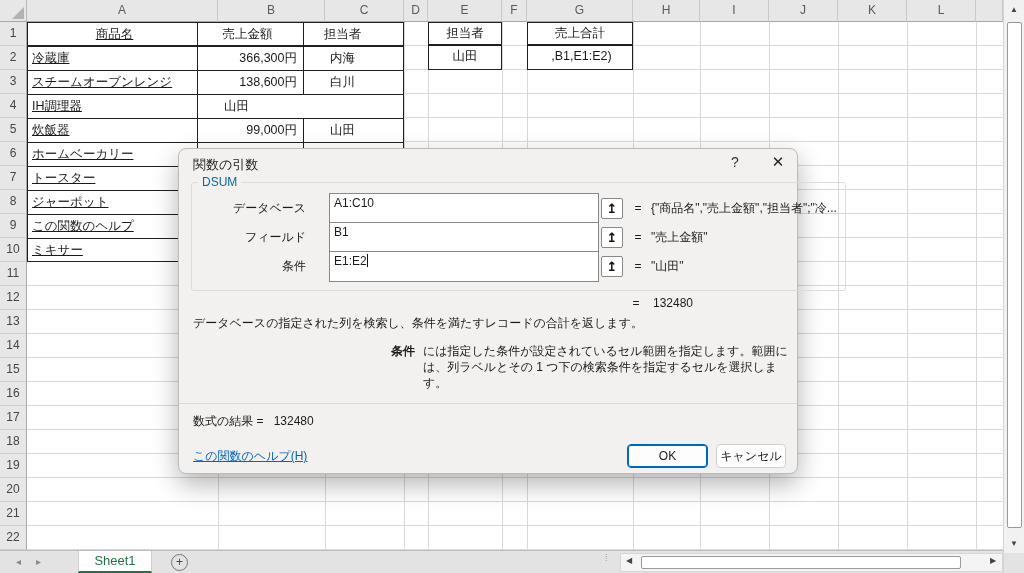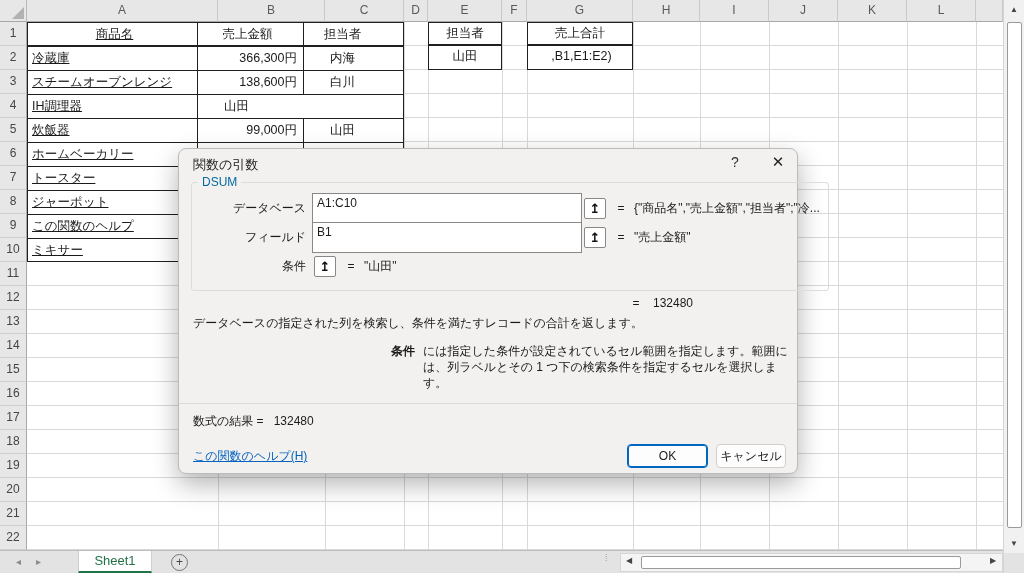--- a/index.html
+++ b/index.html
@@ -47,21 +47,21 @@
             box-shadow:0 10px 26px rgba(0,0,0,.3); font-size:12px; color:#1b1b1b; }
   .dlg-title { position:absolute; left:14px; top:7px; font-size:13px; }
   .dlg-help { position:absolute; left:544px; top:5px; width:24px; height:20px; text-align:center;
               font-size:14px; color:#333; cursor:default; }
   .dlg-close { position:absolute; left:586px; top:4px; width:26px; height:22px; text-align:center;
                font-size:15px; color:#222; cursor:default; }
   #dlg-fieldset { position:absolute; left:12px; top:26px; width:596px; height:116px;
                   border:1px solid #dedcd8; border-radius:3px; padding:8px 8px 0 2px; }
   #dlg-fieldset legend { font-size:12px; color:#0369a1; padding:0 4px; margin-left:4px; }
   .f-row { display:flex; align-items:center; height:22px; margin-bottom:7px; }
-  .f-label { flex:0 0 112px; text-align:right; margin-right:6px; white-space:nowrap; }
+  .f-label { flex:0 0 112px; text-align:right; margin-right:23px; white-space:nowrap; }
   .tbox { width:270px; height:31px; background:#fff; border:1px solid #8a8886; padding:1px 4px;
           font-size:12px; line-height:17px; white-space:nowrap; overflow:hidden; }
   .caret { display:inline-block; width:1px; height:13px; background:#111; vertical-align:-2px; }
   .picker { width:22px; height:21px; margin-left:2px; background:#fff; border:1px solid #8a8886;
             border-radius:2px; text-align:center; line-height:19px; font-size:13px; font-weight:bold; color:#111; }
   .f-eq { margin:0 8px 0 10px; width:10px; text-align:center; }
   .f-res { white-space:nowrap; overflow:visible; }
   .preview { position:absolute; left:452px; top:147px; display:flex; }
   .preview .eq { width:10px; margin-right:12px; text-align:center; }
   .dlg-desc { position:absolute; left:14px; top:166px; width:594px; white-space:nowrap; }
@@ -245,20 +245,23 @@
         <div class="tbox" role="textbox">
           <span>B1</span>
         </div>
         <div class="picker">↥</div>
         <div class="f-eq">=</div>
         <div class="f-res">"売上金額"</div>
       </div>
 
       <div class="f-row">
         <div class="f-label">条件</div>
+        <div class="tbox" role="textbox">
+          <span>E1:E2</span><span class="caret"></span>
+        </div>
         <div class="picker">↥</div>
         <div class="f-eq">=</div>
         <div class="f-res">"山田"</div>
       </div>
     </fieldset>
 
     <div class="preview">
       <span class="eq">=</span>
       <span>132480</span>
     </div>

